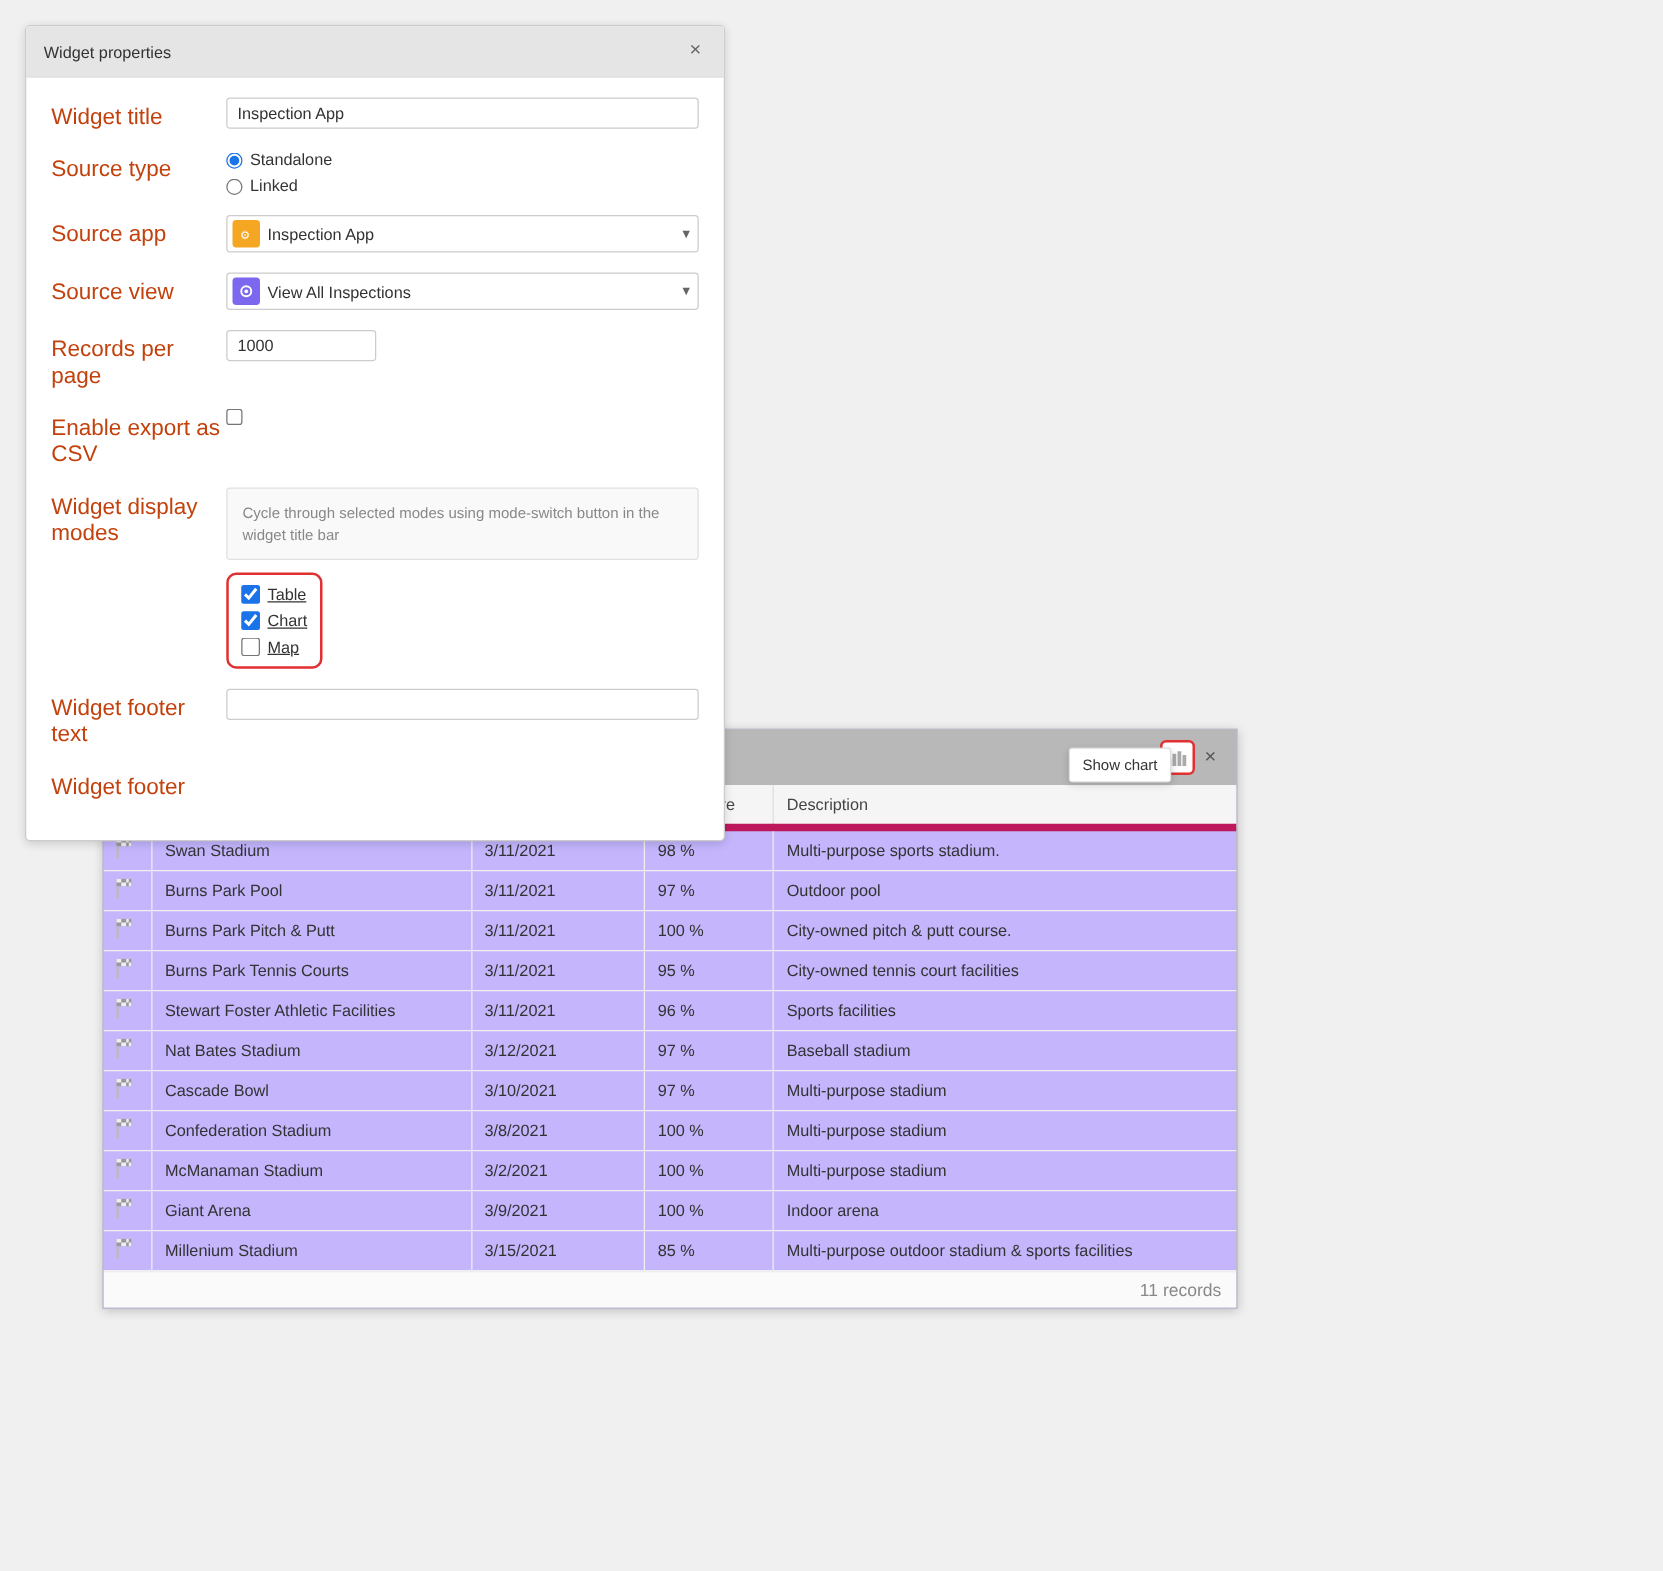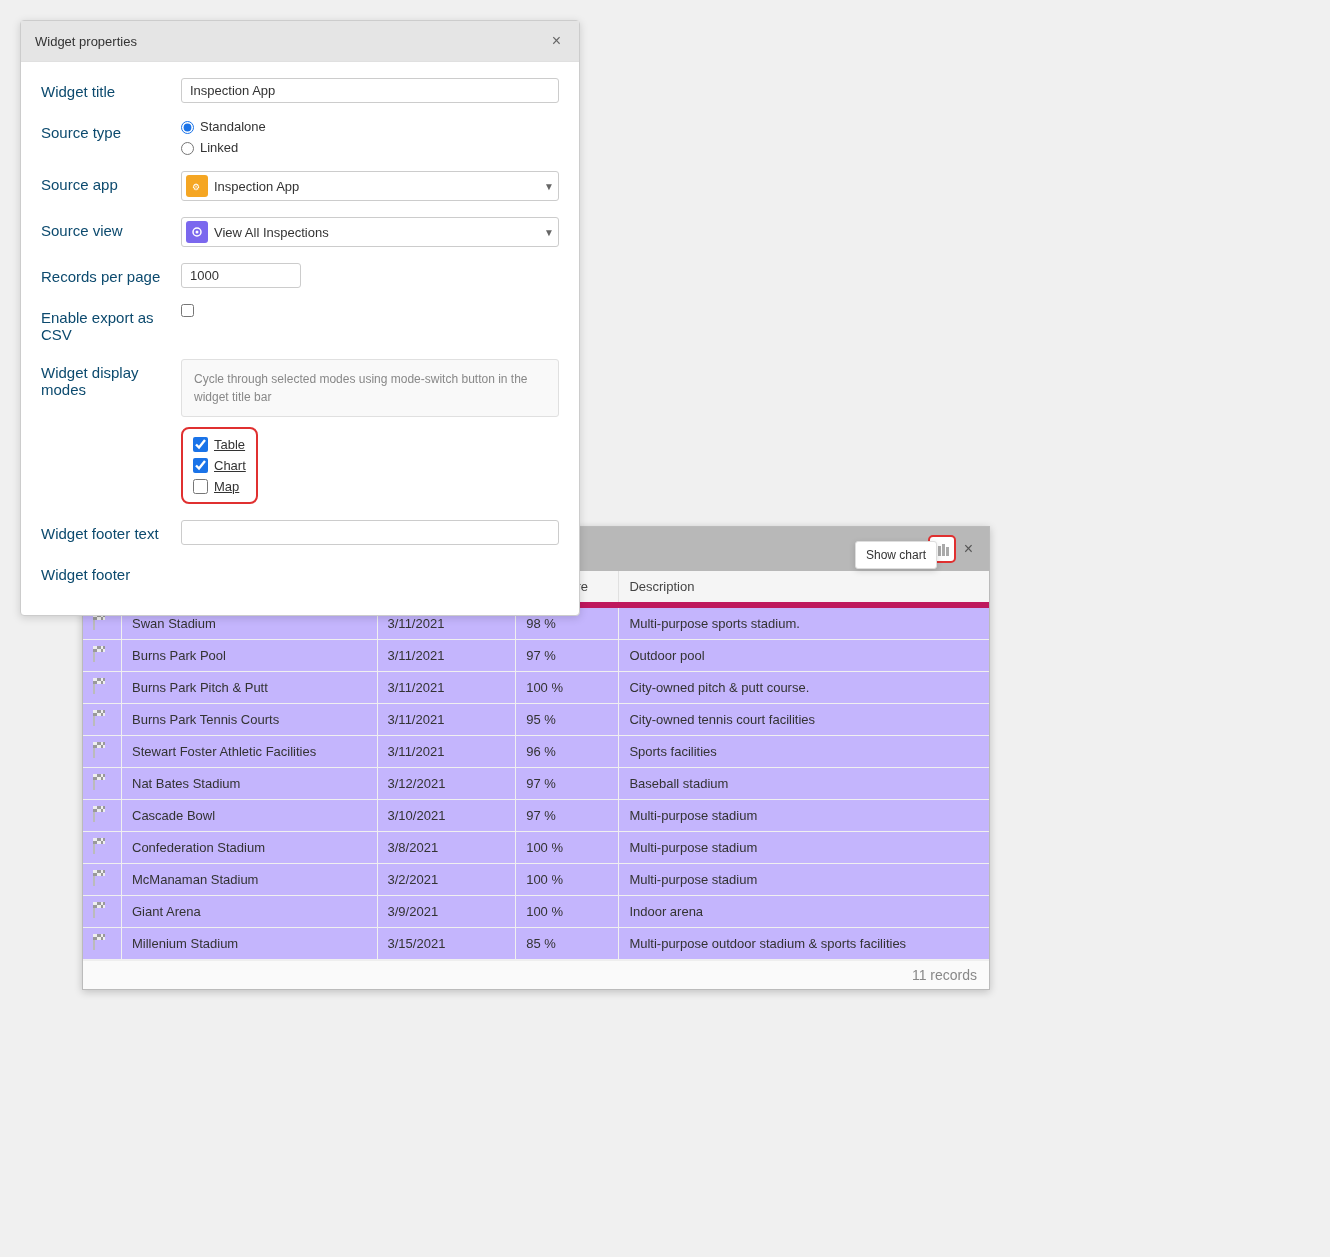--- a/index.html
+++ b/index.html
@@ -54,22 +54,22 @@
 
     .form-row {
       display: flex;
       align-items: flex-start;
       margin-bottom: 16px;
     }
 
     .form-label {
       width: 140px;
       min-width: 140px;
-      font-size: 15px;
-      color: #0c4a6e;
+      font-size: 18px;
+      color: #c2410c;
       padding-top: 5px;
     }
 
     .form-control {
       flex: 1;
     }
 
     .text-input {
       border: 1px solid #ccc;
       border-radius: 3px;

